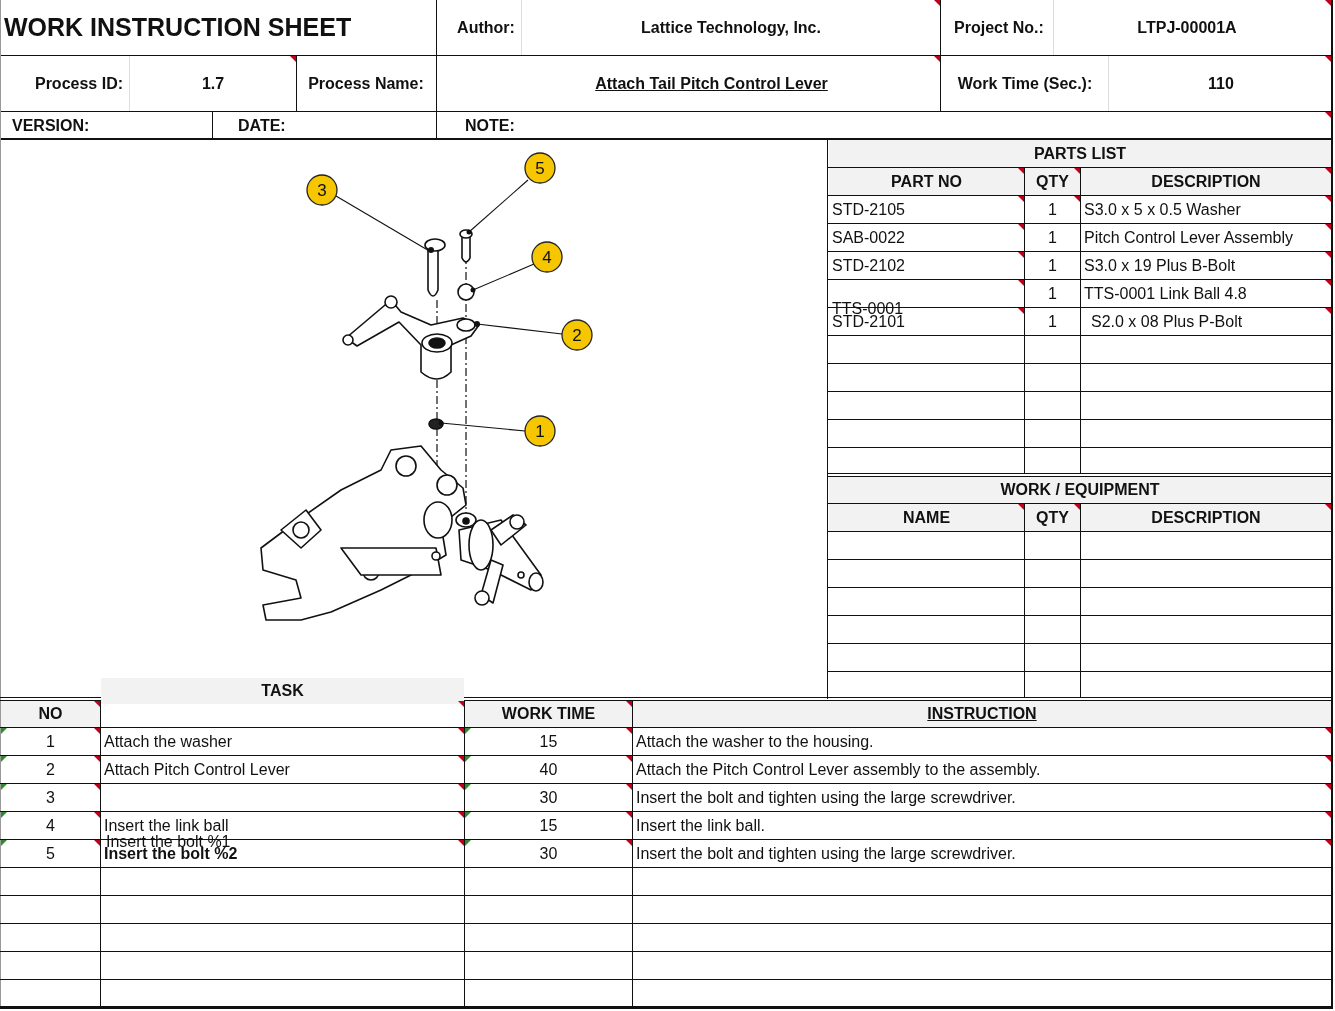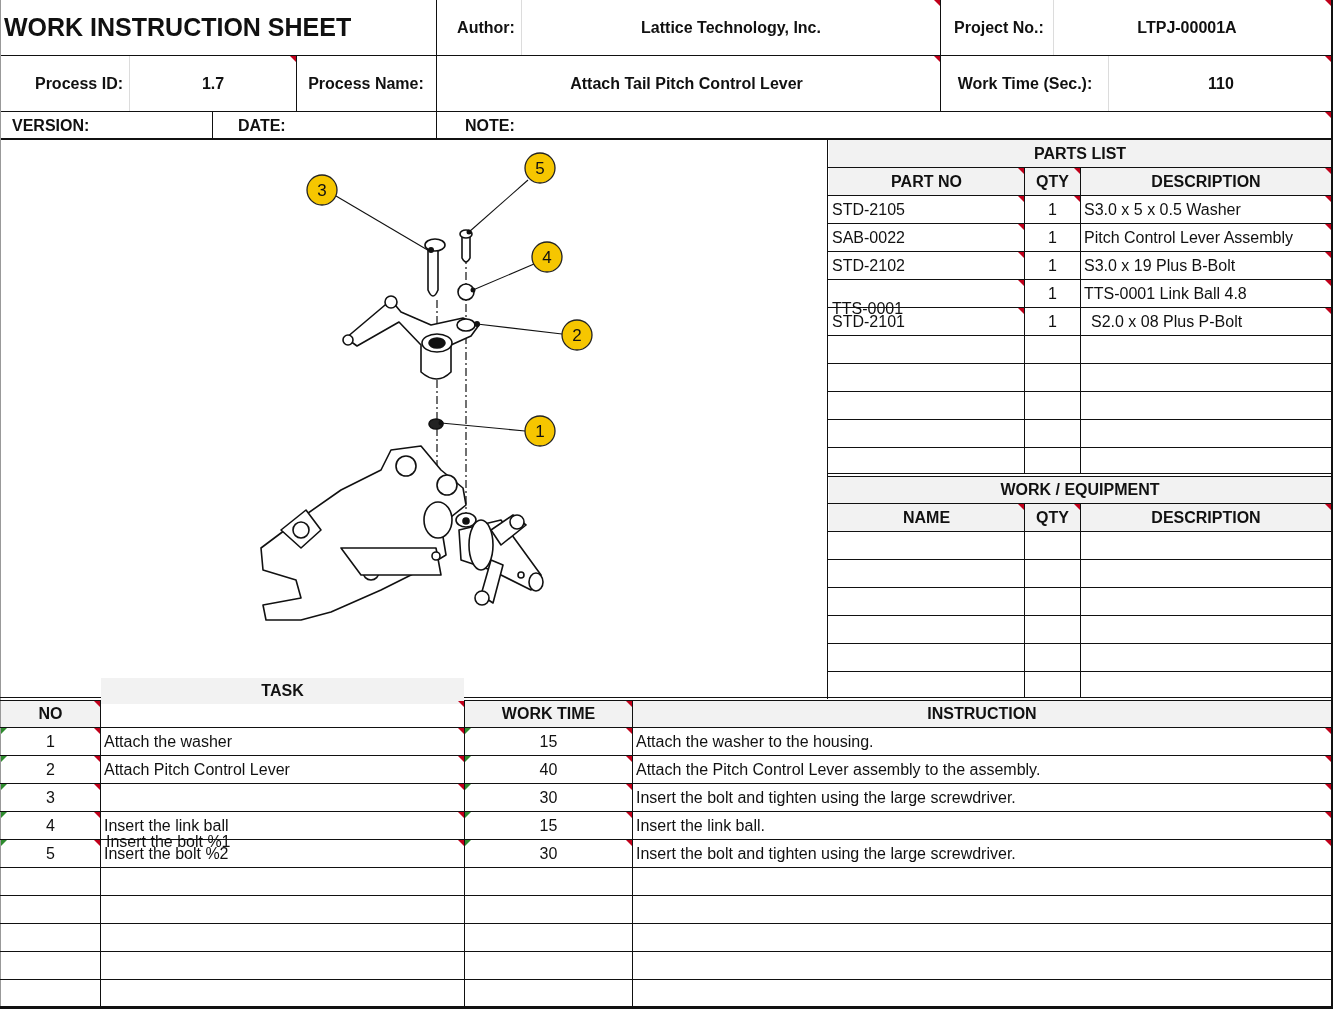--- a/index.html
+++ b/index.html
@@ -32,21 +32,21 @@
 
   <div class="cell bold" style="left:4px; top:0; width:432px; height:55px; font-size:25px;">WORK INSTRUCTION SHEET</div>
   <div class="cell bold center" style="left:437px; top:0; width:98px; height:55px;">Author:</div>
   <div class="cell bold center" style="left:522px; top:0; width:418px; height:55px;">Lattice Technology, Inc.</div>
   <div class="cell bold center" style="left:941px; top:0; width:116px; height:55px;">Project No.:</div>
   <div class="cell bold center" style="left:1053px; top:0; width:268px; height:55px;">LTPJ-00001A</div>
 
   <div class="cell bold center" style="left:0; top:56px; width:158px; height:55px;">Process ID:</div>
   <div class="cell bold center" style="left:130px; top:56px; width:166px; height:55px;text-align:right;">1.7</div>
   <div class="cell bold center" style="left:296px; top:56px; width:140px; height:55px;">Process Name:</div>
-  <div class="cell bold center" style="left:435px; top:56px; width:503px; height:55px;">Attach Tail Pitch Control Lever</div>
+  <div class="cell bold center" style="left:460px; top:56px; width:503px; height:55px;text-decoration:underline;">Attach Tail Pitch Control Lever</div>
   <div class="cell bold center" style="left:941px; top:56px; width:168px; height:55px;">Work Time (Sec.):</div>
   <div class="cell bold center" style="left:1109px; top:56px; width:224px; height:55px;">110</div>
 
   <div class="cell bold" style="left:12px; top:112px; width:90px; height:27px;">VERSION:</div>
   <div class="cell" style="left:102px; top:112px; width:110px; height:27px;"></div>
   <div class="cell bold" style="left:238px; top:112px; width:58px; height:27px;">DATE:</div>
   <div class="cell" style="left:296px; top:112px; width:140px; height:27px;"></div>
   <div class="cell bold" style="left:465px; top:112px; width:56px; height:27px;">NOTE:</div>
   <div class="cell" style="left:522px; top:112px; width:810px; height:27px;"></div>
 
@@ -244,21 +244,21 @@
 </div>
 
 <div class="vline" style="left:827px; top:139px; height:560px;"></div>
 <div class="hline" style="left:0; top:697px; width:1333px;"></div>
 <div class="hline" style="left:0; top:700px; width:1333px;"></div>
 
 <div>
   <div class="cell bold center gray" style="left:1px; top:701px; width:99px; height:26px;">NO</div>
   <div class="cell bold center gray" style="left:101px; top:678px; width:363px; height:26px;">TASK</div>
   <div class="cell bold center gray" style="left:465px; top:701px; width:167px; height:26px;">WORK TIME</div>
-  <div class="cell bold center gray" style="left:633px; top:701px; width:698px; height:26px;">INSTRUCTION</div>
+  <div class="cell bold center gray" style="left:633px; top:701px; width:698px; height:26px;text-decoration:underline;">INSTRUCTION</div>
 
   <div>
     <div class="cell center" style="left:1px; top:728px; width:99px; height:27px;">1</div>
     <div class="cell left" style="left:101px; top:728px; width:363px; height:27px;">Attach the washer</div>
     <div class="cell center" style="left:465px; top:728px; width:167px; height:27px;">15</div>
     <div class="cell left" style="left:633px; top:728px; width:698px; height:27px;">Attach the washer to the housing.</div>
   </div>
   <div>
     <div class="cell center" style="left:1px; top:756px; width:99px; height:27px;">2</div>
     <div class="cell left" style="left:101px; top:756px; width:363px; height:27px;">Attach Pitch Control Lever</div>
@@ -272,21 +272,21 @@
     <div class="cell left" style="left:633px; top:784px; width:698px; height:27px;">Insert the bolt and tighten using the large screwdriver.</div>
   </div>
   <div>
     <div class="cell center" style="left:1px; top:812px; width:99px; height:27px;">4</div>
     <div class="cell left" style="left:101px; top:812px; width:363px; height:27px;">Insert the link ball</div>
     <div class="cell center" style="left:465px; top:812px; width:167px; height:27px;">15</div>
     <div class="cell left" style="left:633px; top:812px; width:698px; height:27px;">Insert the link ball.</div>
   </div>
   <div>
     <div class="cell center" style="left:1px; top:840px; width:99px; height:27px;">5</div>
-    <div class="cell left" style="left:101px; top:840px; width:363px; height:27px;">Insert the bolt %2</div>
+    <div class="cell left" style="left:101px; top:840px; width:363px; height:27px;font-weight:bold;">Insert the bolt %2</div>
     <div class="cell center" style="left:465px; top:840px; width:167px; height:27px;">30</div>
     <div class="cell left" style="left:633px; top:840px; width:698px; height:27px;">Insert the bolt and tighten using the large screwdriver.</div>
   </div>
 
   <div class="hline" style="left:0; top:727px; width:1333px;"></div>
   <div class="hline" style="left:0; top:755px; width:1333px;"></div>
   <div class="hline" style="left:0; top:783px; width:1333px;"></div>
   <div class="hline" style="left:0; top:811px; width:1333px;"></div>
   <div class="hline" style="left:0; top:839px; width:1333px;"></div>
   <div class="hline" style="left:0; top:867px; width:1333px;"></div>

